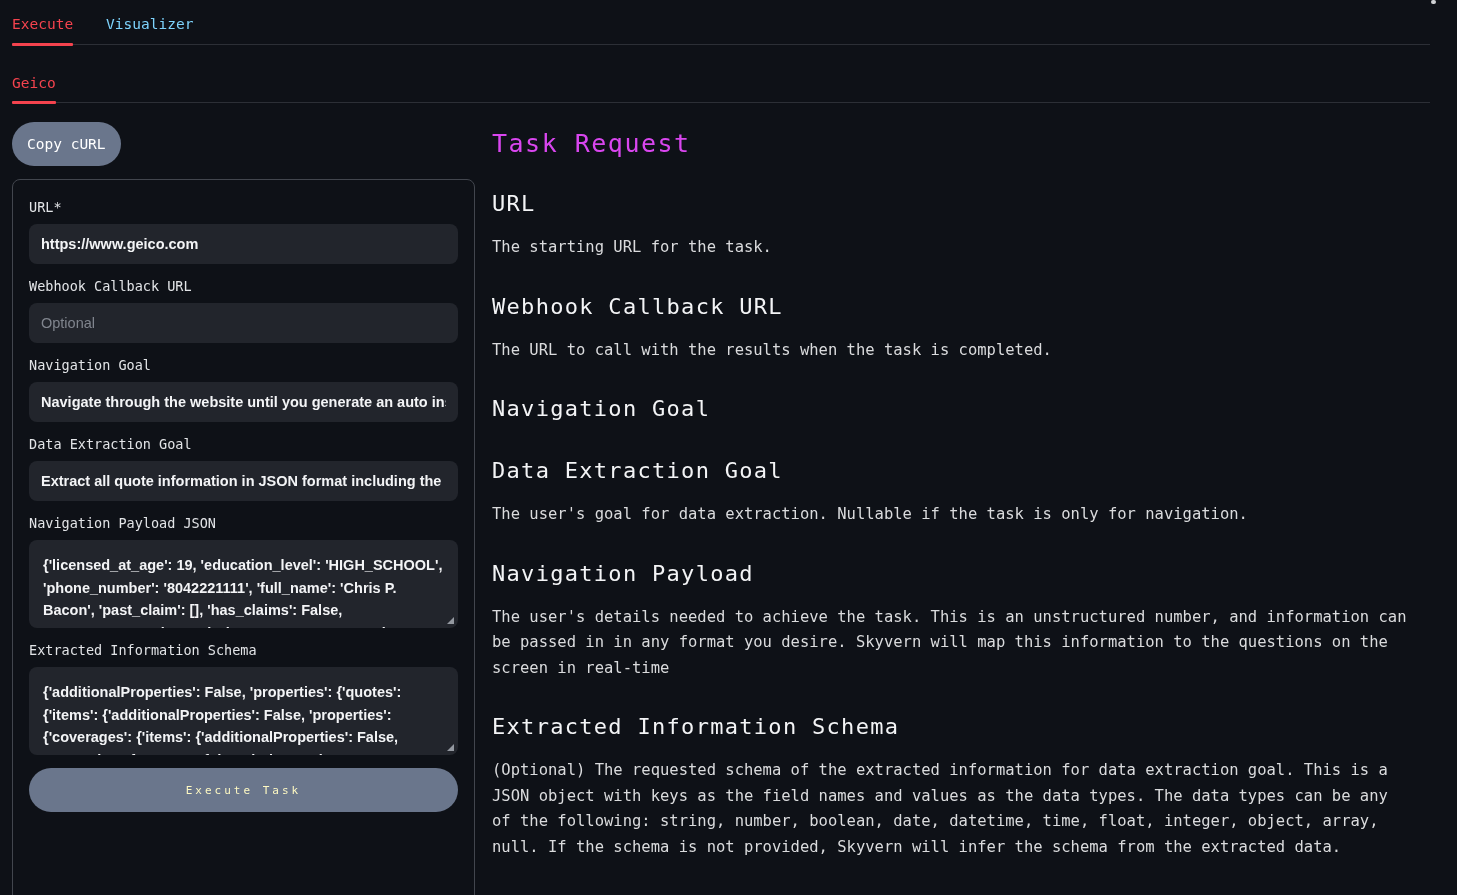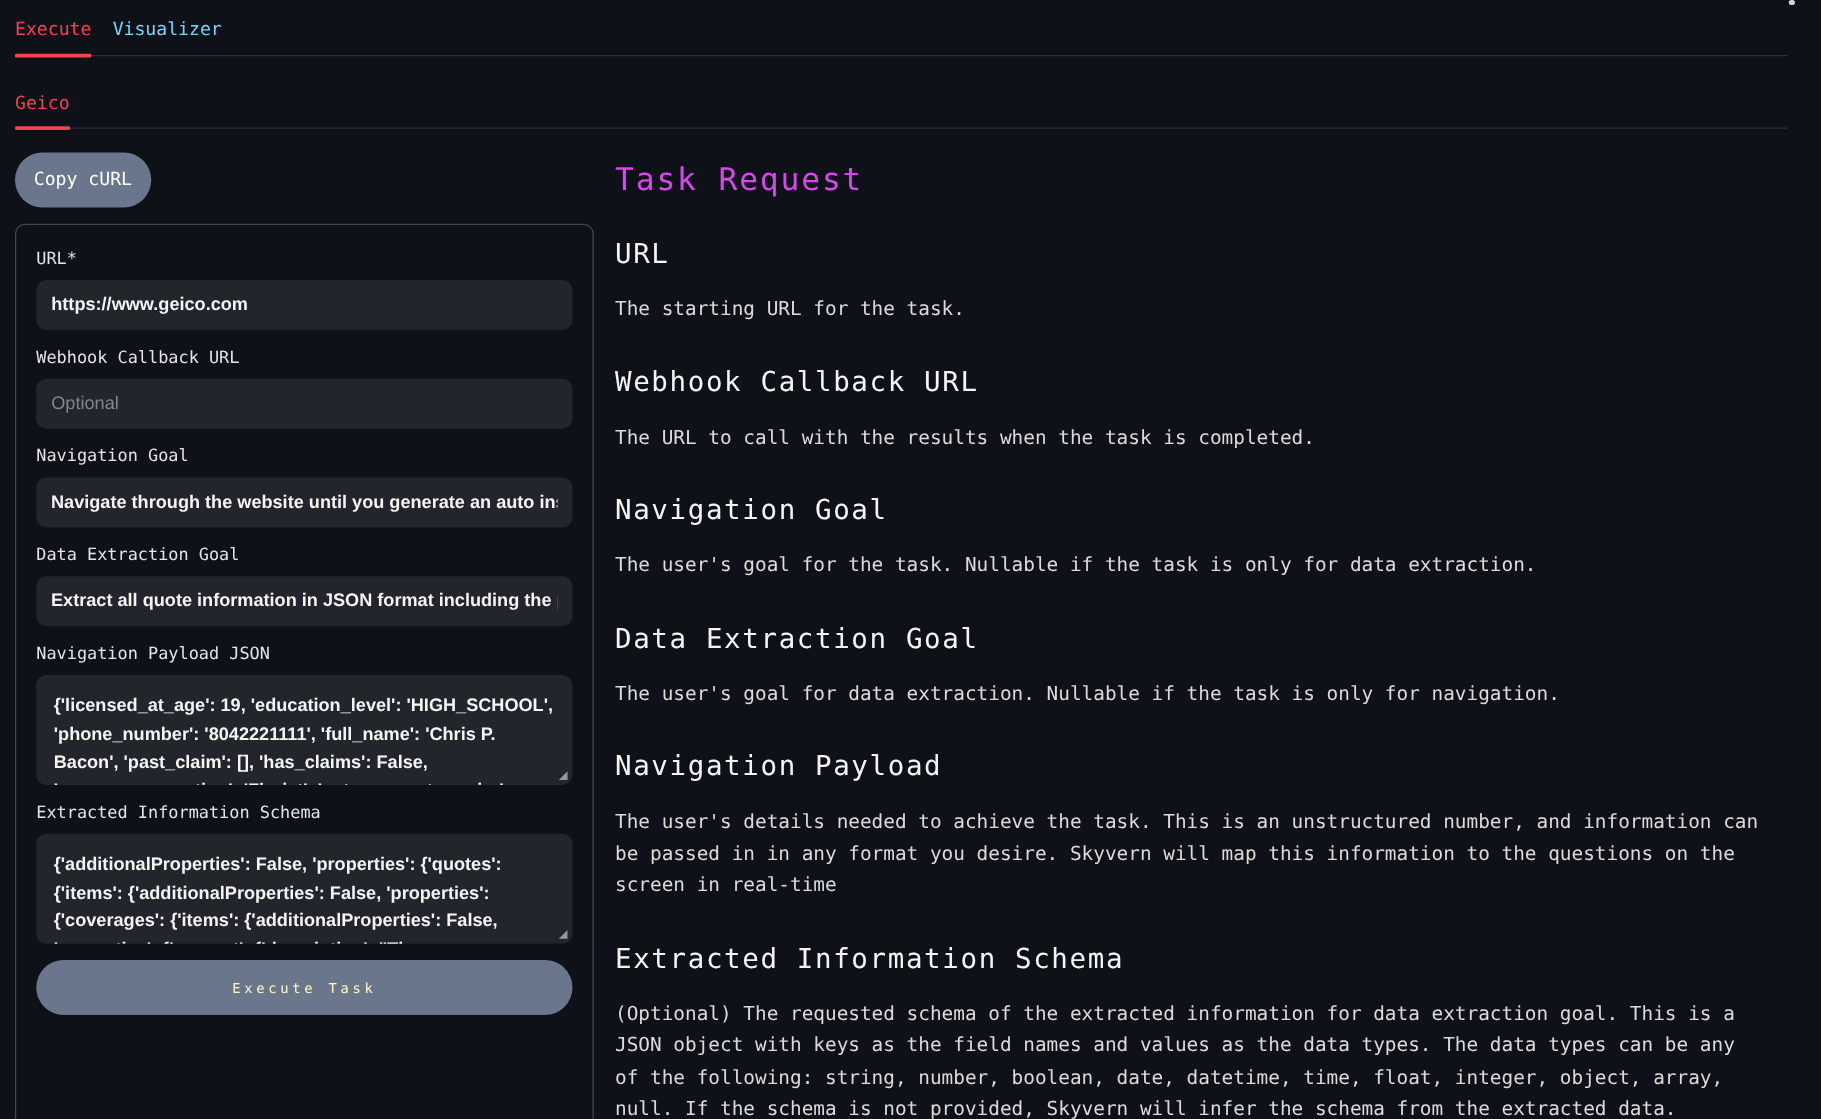--- a/index.html
+++ b/index.html
@@ -7,21 +7,21 @@
   body {
     width: 1457px; height: 895px; overflow: hidden;
     background: #0e1117; color: #f2f3f5;
     font-family: "DejaVu Sans Mono", monospace;
     position: relative;
   }
   
   .tabrow {
     margin: 0 27px 0 12px;
     border-bottom: 1px solid #2c2f36;
-    display: flex; gap: 17px;
+    display: flex; gap: 33px;
   }
   .tab {
     position: relative; cursor: pointer;
     font-size: 14.5px; color: #7dd3fc;
     padding: 16px 0 12px;
   }
   .tabrow.sub .tab { padding: 30px 0 11px; }
   .tab.active { color: var(--accent, #f4434e); }
   .tab.active::after {
     content: ""; position: absolute; left: 0; right: 0; bottom: -2px;
@@ -171,21 +171,20 @@
       <p>The starting URL for the task.</p>
     </div>
 
     <div class="doc-section">
       <h3>Webhook Callback URL</h3>
       <p>The URL to call with the results when the task is completed.</p>
     </div>
 
     <div class="doc-section">
       <h3>Navigation Goal</h3>
-      <p>The user's goal for the task. Nullable if the task is only for data extraction.</p>
     </div>
 
     <div class="doc-section">
       <h3>Data Extraction Goal</h3>
       <p>The user's goal for data extraction. Nullable if the task is only for navigation.</p>
     </div>
 
     <div class="doc-section">
       <h3>Navigation Payload</h3>
       <p>The user's details needed to achieve the task. This is an unstructured number, and information can

